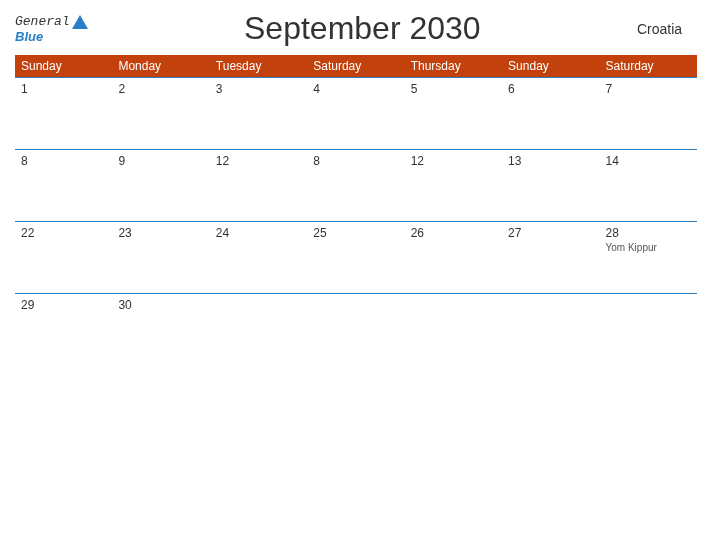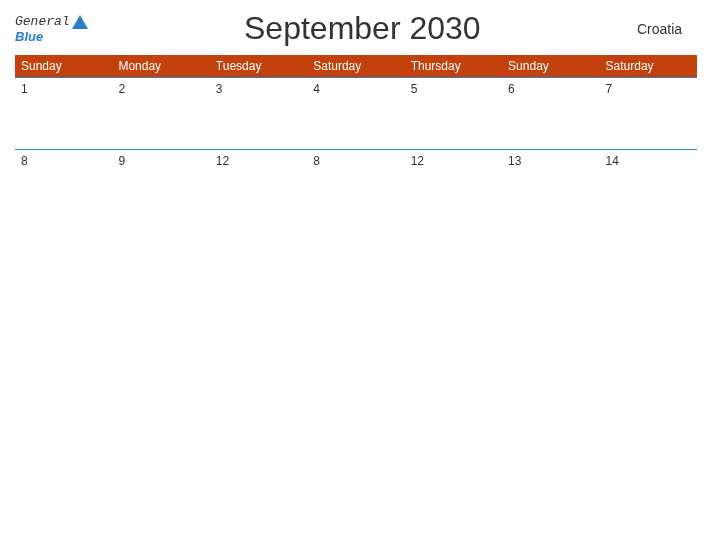--- a/index.html
+++ b/index.html
@@ -141,15 +141,33 @@
         </tr>
         <tr>
           <td><span class="day-num">8</span></td>
           <td><span class="day-num">9</span></td>
           <td><span class="day-num">12</span></td>
           <td><span class="day-num">8</span></td>
           <td><span class="day-num">12</span></td>
           <td><span class="day-num">13</span></td>
           <td><span class="day-num">14</span></td>
         </tr>
+        <tr>
+          <td><span class="day-num">22</span></td>
+          <td><span class="day-num">23</span></td>
+          <td><span class="day-num">24</span></td>
+          <td><span class="day-num">25</span></td>
+          <td><span class="day-num">26</span></td>
+          <td><span class="day-num">27</span></td>
+          <td><span class="day-num">28</span><div class="event-text">Yom Kippur</div></td>
+        </tr>
+        <tr class="last-row">
+          <td><span class="day-num">29</span></td>
+          <td><span class="day-num">30</span></td>
+          <td></td>
+          <td></td>
+          <td></td>
+          <td></td>
+          <td></td>
+        </tr>
       </tbody>
   </table>
 </div>
 
 </body></html>

